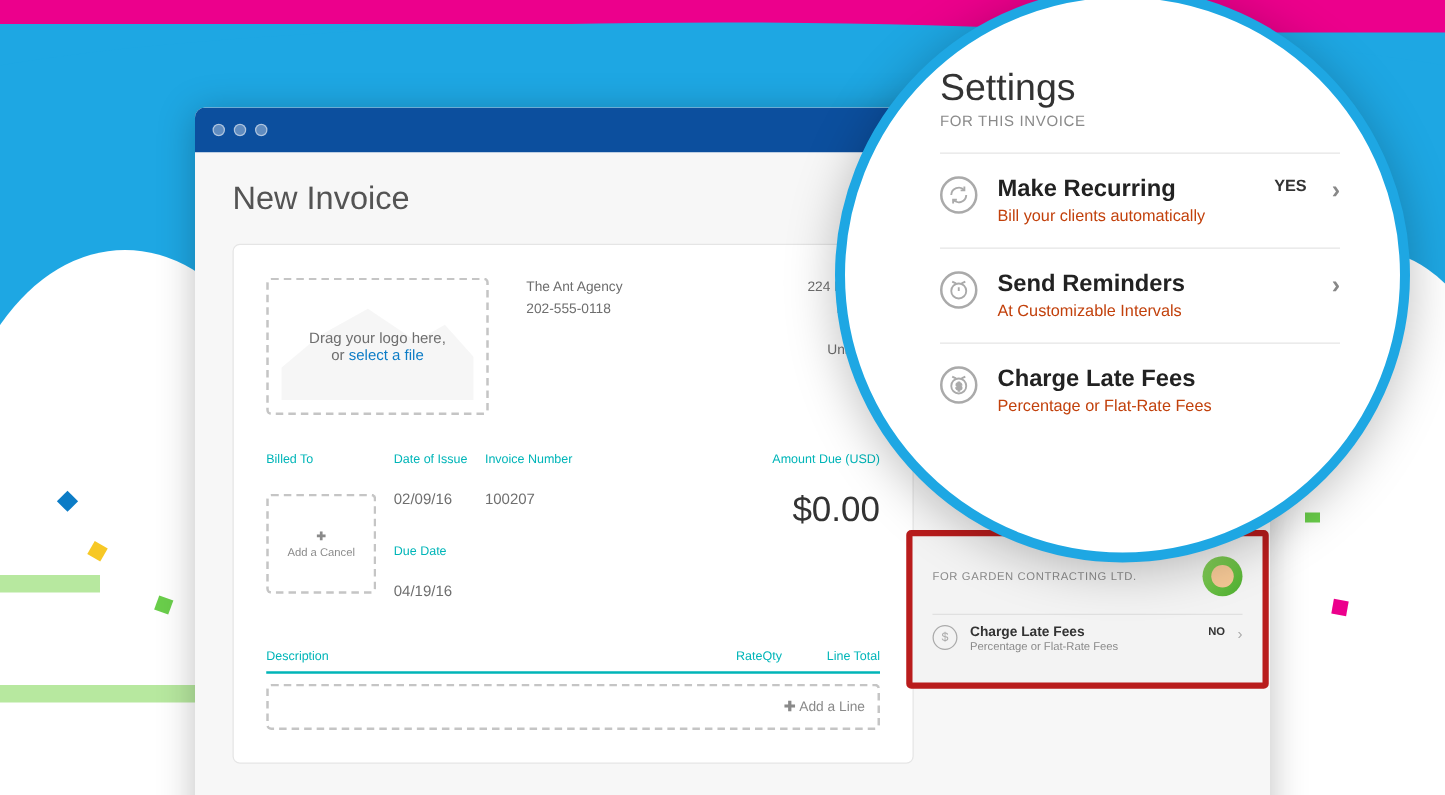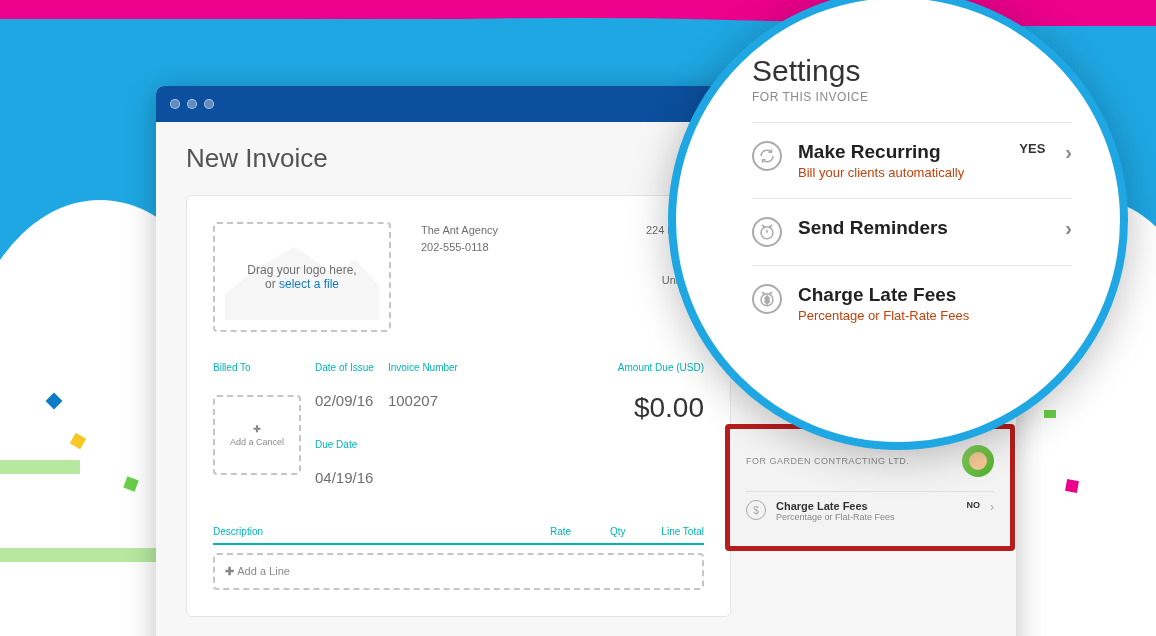--- a/index.html
+++ b/index.html
@@ -31,30 +31,30 @@
 .btn-send{background:#6db82e}
 .card{background:#fff;border:1px solid #e5e5e5;border-radius:6px;padding:26px;width:545px}
 .top-row{display:flex;gap:30px;margin-bottom:30px}
 .logo-drop{width:178px;height:110px;border:2px dashed #c5c5c5;border-radius:4px;display:flex;flex-direction:column;align-items:center;justify-content:center;font-size:12px;color:#6e6e6e;text-align:center;position:relative}
 .logo-drop .link{color:#0c7cc6}
 .company{font-size:11px;color:#6e6e6e;line-height:1.5}
 .address{font-size:11px;color:#6e6e6e;line-height:1.5;text-align:right}
 .meta-row{display:flex;gap:14px;margin-bottom:40px}
 .meta-col{display:flex;flex-direction:column;gap:16px}
 .meta-label{font-size:10px;color:#00b5b8;margin-bottom:3px}
-.meta-value{font-size:15px;color:#6e6e6e}
+.meta-value{font-size:12px;color:#6e6e6e}
 .add-client{width:88px;height:80px;border:2px dashed #c5c5c5;border-radius:4px;display:flex;flex-direction:column;align-items:center;justify-content:center;font-size:9px;color:#8a8a8a;gap:3px;margin-top:3px}
 .amount-col{margin-left:auto;text-align:right}
 .amount{font-size:28px;color:#333;font-weight:400}
 .line-head{display:flex;font-size:10px;color:#00b5b8;border-bottom:2px solid #00b5b8;padding-bottom:6px}
 .lh-desc{flex:1}
-.lh-rate{width:60px;text-align:left}
+.lh-rate{width:60px;text-align:right}
 .lh-qty{width:50px;}
 .lh-total{width:44px;text-align:right}
-.add-line{margin-top:8px;border:2px dashed #c5c5c5;border-radius:4px;padding:10px;text-align:left;font-size:11px;color:#8a8a8a}
+.add-line{margin-top:8px;border:2px dashed #c5c5c5;border-radius:4px;padding:10px;text-align:right;font-size:11px;color:#8a8a8a}
 .side-panel{position:absolute;top:424px;left:725px;width:290px;background:#f3f3f3;border:5px solid #b91c1c;border-radius:4px;padding:16px}
 .side-head{display:flex;align-items:center;gap:10px;margin-bottom:14px}
 .side-head-txt{font-size:9px;color:#8a8a8a;letter-spacing:.5px;flex:1}
 .avatar{width:32px;height:32px;border-radius:50%;background:linear-gradient(135deg,#8ad05c,#4cae2e);display:flex;align-items:center;justify-content:center;overflow:hidden}
 .avatar-face{width:18px;height:18px;background:#f4c795;border-radius:50%;position:relative}
 .side-item{display:flex;align-items:flex-start;gap:10px;padding:8px 0;border-top:1px solid #e0e0e0}
 .side-icon{width:20px;height:20px;border:1.5px solid #aaa;border-radius:50%;display:flex;align-items:center;justify-content:center;font-size:10px;color:#aaa;flex-shrink:0}
 .side-txt{flex:1}
 .side-title{font-size:11px;color:#333;font-weight:600}
 .side-sub{font-size:9px;color:#8a8a8a}
@@ -201,20 +201,21 @@
 
   <div class="circ-item">
     <div class="circ-icon">
         <svg width="18" height="18" viewBox="0 0 24 24" fill="none" stroke="#aaa" stroke-width="2">
           <circle cx="12" cy="13" r="8"></circle>
           <path d="M12 9v4M5 3l4 2M19 3l-4 2"></path>
         </svg>
       </div>
     <div class="circ-txt">
       <div class="circ-t">Send Reminders</div>
+      <div class="circ-s">At Customizable Intervals</div>
     </div>
     <div class="circ-chev">›</div>
   </div>
 
   <div class="circ-item" style="border-bottom:none">
     <div class="circ-icon">
         <svg width="18" height="18" viewBox="0 0 24 24" fill="none" stroke="#aaa" stroke-width="2">
           <circle cx="12" cy="13" r="8"></circle>
           <text x="12" y="17" font-size="11" fill="#aaa" text-anchor="middle">$</text>
           <path d="M5 3l4 2M19 3l-4 2"></path>

